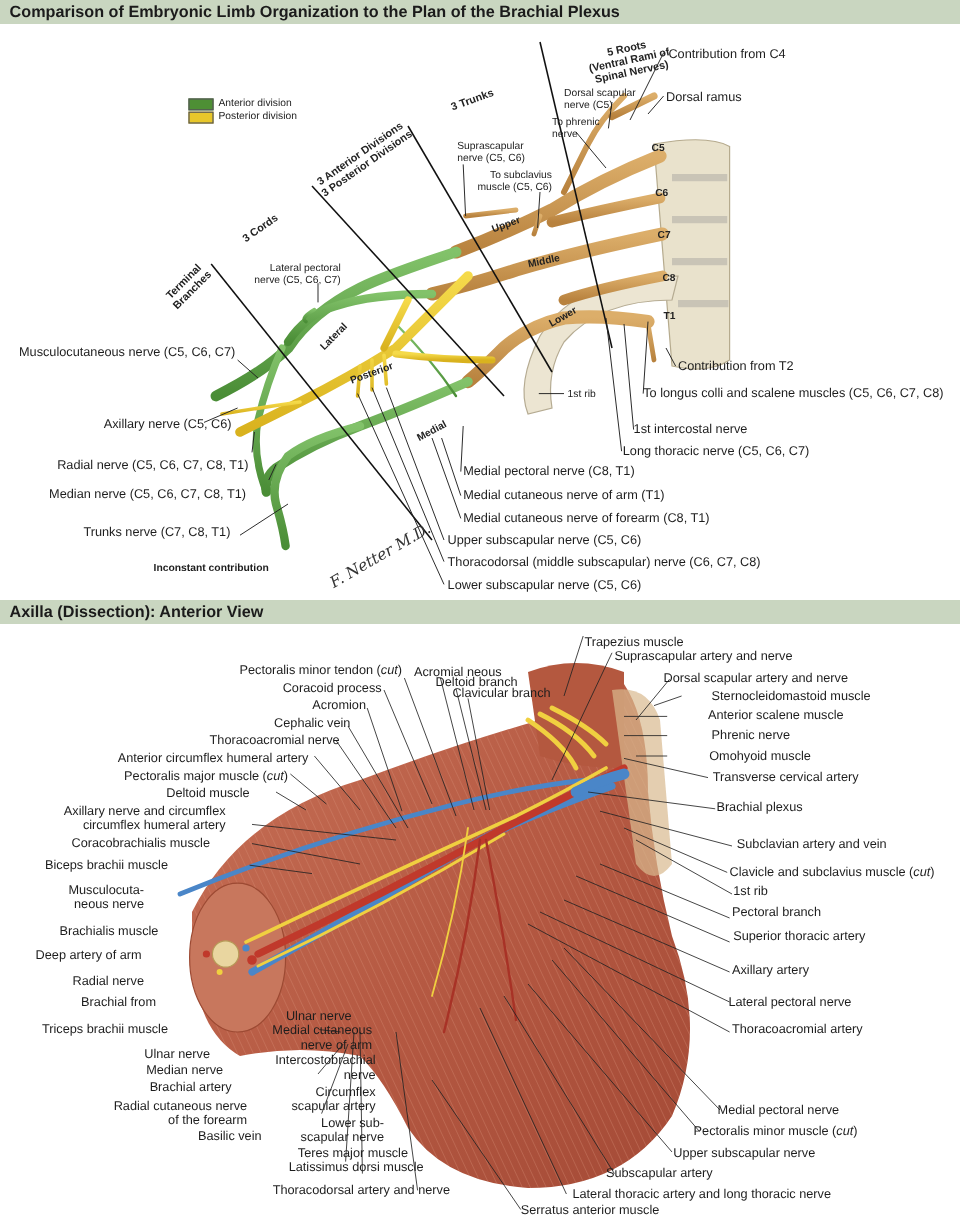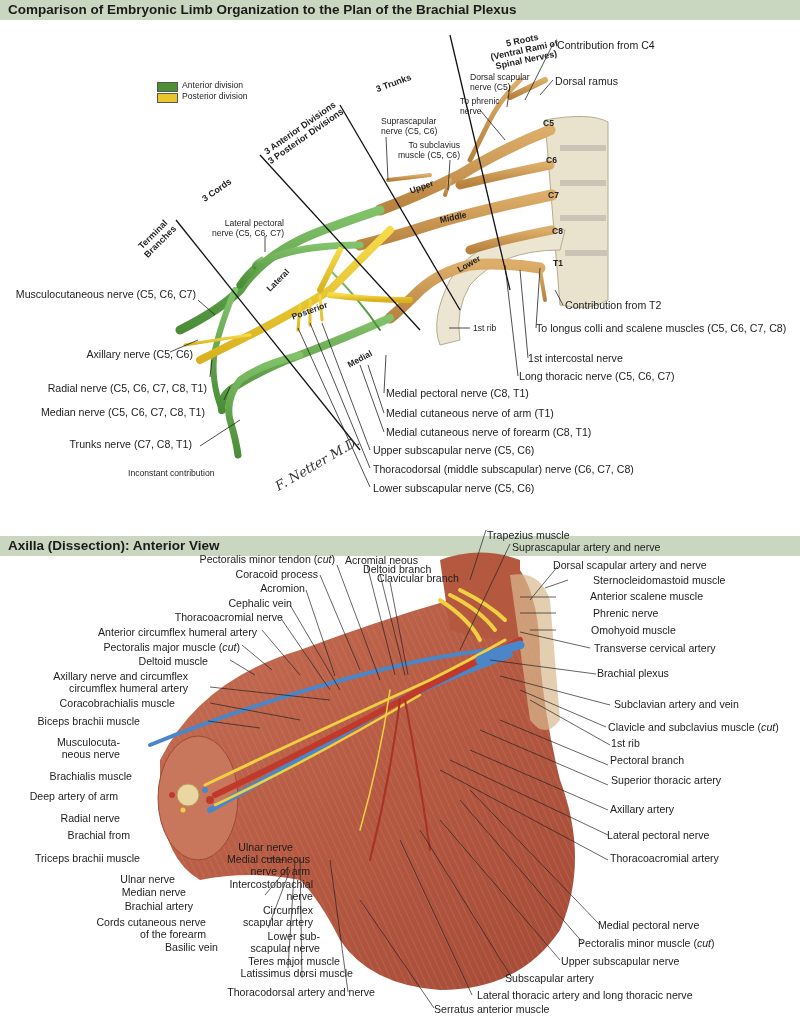--- a/index.html
+++ b/index.html
@@ -2,21 +2,21 @@
 <html><head>
 <meta charset="utf-8">
 <style>
   html,body{margin:0;padding:0;background:#fff;}
   body{width:800px;height:1016px;position:relative;overflow:hidden;font-family:"Liberation Sans",sans-serif;color:#222;}
   .band{position:absolute;left:0;width:800px;height:20px;background:#c9d6c0;}
   .band span{position:absolute;left:8px;top:2px;font-weight:bold;font-size:13.5px;color:#1b1b1b;white-space:nowrap;}
   .lbl{position:absolute;font-size:10.6px;line-height:12px;white-space:nowrap;color:#1d1d1d;}
   .lbl.s{font-size:8.6px;line-height:10px;}
   .lbl.r{text-align:right;}
-  .lbl.b{font-weight:normal;}
+  .lbl.b{font-weight:bold;}
   .rot{position:absolute;font-weight:bold;font-size:9px;line-height:10px;white-space:nowrap;text-align:center;transform-origin:center center;}
   .seg{font-weight:bold;font-size:8.5px;position:absolute;white-space:nowrap;transform-origin:left center;color:#222;}
   svg{position:absolute;left:0;top:0;}
   .legend-sw{position:absolute;width:19px;height:8px;border:1px solid #555;}
   i{font-style:italic;}
 </style>
 </head>
 <body>
 
 <div class="band" style="top:0">
@@ -182,21 +182,21 @@
 <div class="lbl" style="left:528px;top:352px">1st intercostal nerve</div>
 <div class="lbl" style="left:519px;top:370px">Long thoracic nerve (C5, C6, C7)</div>
 <div class="lbl" style="left:386px;top:387px">Medial pectoral nerve (C8, T1)</div>
 <div class="lbl" style="left:386px;top:407px">Medial cutaneous nerve of arm (T1)</div>
 <div class="lbl" style="left:386px;top:426px">Medial cutaneous nerve of forearm (C8, T1)</div>
 <div class="lbl" style="left:373px;top:444px">Upper subscapular nerve (C5, C6)</div>
 <div class="lbl" style="left:373px;top:463px">Thoracodorsal (middle subscapular) nerve (C6, C7, C8)</div>
 <div class="lbl" style="left:373px;top:482px">Lower subscapular nerve (C5, C6)</div>
 <div style="position:absolute;left:270px;top:456px;font-family:'DejaVu Serif',serif;font-style:italic;font-size:13px;transform:rotate(-30deg);color:#333">F. Netter M.D.</div>
 
-<div class="band" style="top:536px">
+<div class="band" style="top:500px">
   <span>Axilla (Dissection): Anterior View</span>
 </div>
 
 <svg width="800" height="1016" style="top:0">
   <defs>
     <linearGradient id="gMus" x1="0" y1="0" x2="1" y2="1">
         <stop offset="0" stop-color="#c87258"></stop>
         <stop offset="0.5" stop-color="#b65a43"></stop>
         <stop offset="1" stop-color="#a44a36"></stop>
       </linearGradient>
@@ -304,21 +304,21 @@
 </div>
 <div class="lbl r" style="left:16px;top:770px;width:116px">Brachialis muscle</div>
 <div class="lbl r" style="left:0;top:790px;width:118px">Deep artery of arm</div>
 <div class="lbl r" style="left:0;top:812px;width:120px">Radial nerve</div>
 <div class="lbl r" style="left:0;top:829px;width:130px">Brachial from</div>
 <div class="lbl r" style="left:0;top:852px;width:140px">Triceps brachii muscle</div>
 <div class="lbl r" style="left:0;top:873px;width:175px">Ulnar nerve</div>
 <div class="lbl r" style="left:0;top:886px;width:186px">Median nerve</div>
 <div class="lbl r" style="left:0;top:900px;width:193px">Brachial artery</div>
 <div class="lbl r" style="left:0;top:916px;width:206px">
-  <div>Cords cutaneous nerve</div>
+  <div>Radial cutaneous nerve</div>
   <div>of the forearm</div>
 </div>
 <div class="lbl r" style="left:0;top:941px;width:218px">Basilic vein</div>
 
 <div class="lbl r" style="left:150px;top:841px;width:143px">Ulnar nerve</div>
 <div class="lbl r" style="left:150px;top:853px;width:160px">
   <div>Medial cutaneous</div>
   <div>nerve of arm</div>
 </div>
 <div class="lbl r" style="left:150px;top:878px;width:163px">

